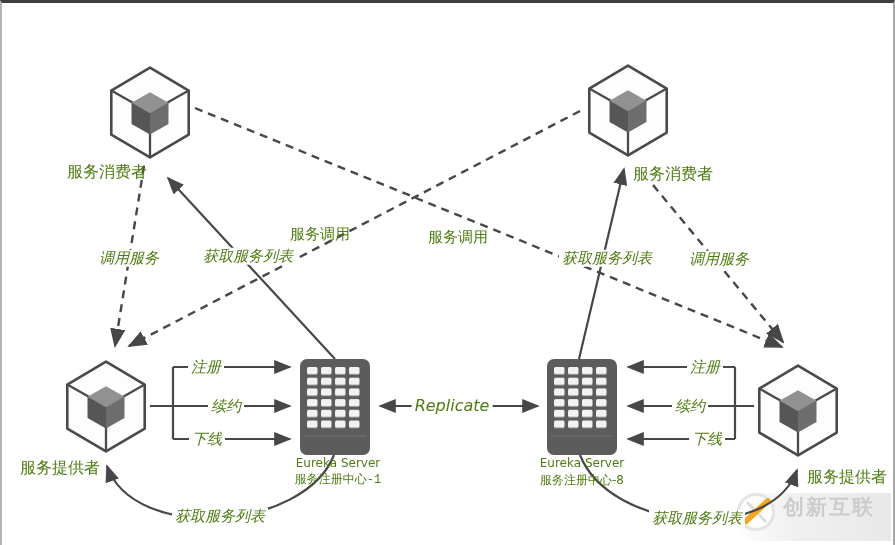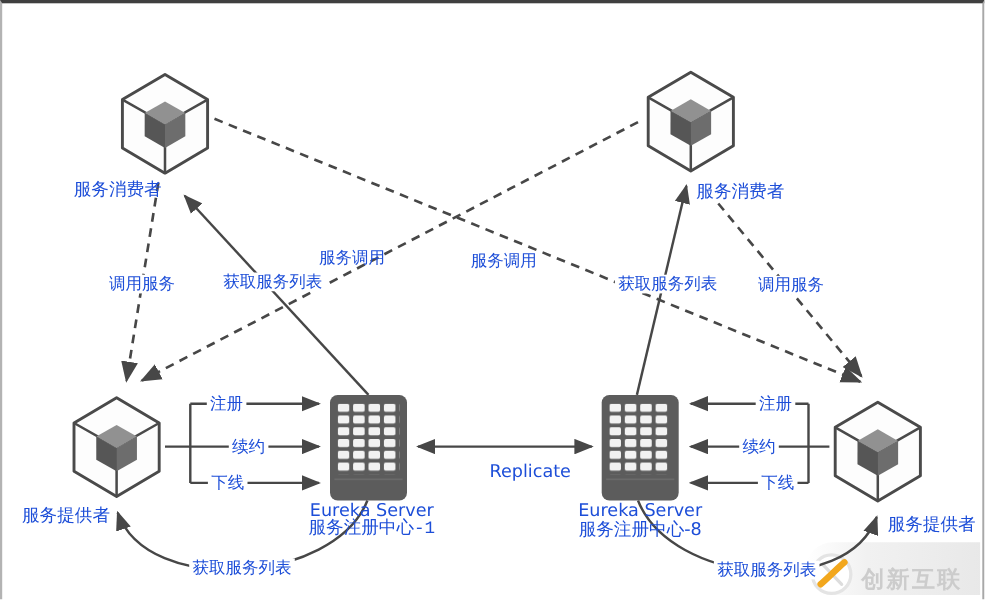--- a/index.html
+++ b/index.html
@@ -7,29 +7,29 @@
     position:relative;width:895px;height:545px;box-sizing:border-box;
     background:#ffffff;overflow:hidden;
     border-top:3px solid #3f3f3f;
     border-left:2px solid #b3b3b3;
     border-right:2px solid #a8a8a8;
     font-family:"DejaVu Sans","Liberation Sans",sans-serif;
   }
   .diagram-svg{position:absolute;left:0;top:0;z-index:1;}
   .lbl{
     position:absolute;transform:translate(-50%,-50%);
-    white-space:nowrap;color:#1d4ed8;font-size:15px;z-index:2;line-height:1.1;
+    white-space:nowrap;color:#4d7c0f;font-size:15px;z-index:2;line-height:1.1;
   }
-  .lbl.bg{background:#ffffff;padding:0 3px;}
+  .lbl.bg{background:#ffffff;padding:0 3px;font-style:italic;}
   .node-lbl{font-size:16px;}
-  .srv-lbl{font-size:16px;}
+  .srv-lbl{font-size:12px;}
   .rep-lbl{font-size:16px;}
   .watermark{
     position:absolute;right:2px;bottom:4px;width:158px;height:48px;z-index:0;
-    display:flex;align-items:flex-end;gap:8px;
+    display:flex;align-items:flex-start;gap:8px;
     background:linear-gradient(to right, rgba(205,205,205,0) 0%, rgba(205,205,205,0.28) 35%, rgba(210,210,210,0.5) 100%);
     border-radius:26px 0 0 26px;
   }
   .wm-circle{
     width:38px;height:38px;border-radius:50%;background:#ffffff;
     border:3px solid #e4e4e4;box-sizing:border-box;margin-left:4px;
     display:flex;align-items:center;justify-content:center;flex:0 0 auto;
   }
   .wm-brand{
     font-size:21px;font-weight:bold;color:#cccccc;letter-spacing:2px;
@@ -117,21 +117,21 @@
   <div class="lbl srv-lbl" style="left:580px;top:461px;">Eureka Server</div>
   <div class="lbl srv-lbl" style="left:580px;top:478px;">服务注册中心-8</div>
 
   <div class="lbl bg" style="left:204px;top:364px;">注册</div>
   <div class="lbl bg" style="left:224px;top:403px;">续约</div>
   <div class="lbl bg" style="left:205px;top:436px;">下线</div>
   <div class="lbl bg" style="left:703px;top:364px;">注册</div>
   <div class="lbl bg" style="left:688px;top:403px;">续约</div>
   <div class="lbl bg" style="left:705px;top:436px;">下线</div>
 
-  <div class="lbl bg rep-lbl" style="left:480px;top:403px;margin-top:22px;">Replicate</div>
+  <div class="lbl bg rep-lbl" style="left:450px;top:403px;">Replicate</div>
 
   <div class="lbl bg" style="left:127px;top:255px;">调用服务</div>
   <div class="lbl bg" style="left:717px;top:256px;">调用服务</div>
 
   <div class="lbl bg" style="left:246px;top:253px;">获取服务列表</div>
   <div class="lbl bg" style="left:605px;top:255px;">获取服务列表</div>
 
   <div class="lbl" style="left:318px;top:231px;">服务调用</div>
   <div class="lbl" style="left:456px;top:234px;">服务调用</div>
 

